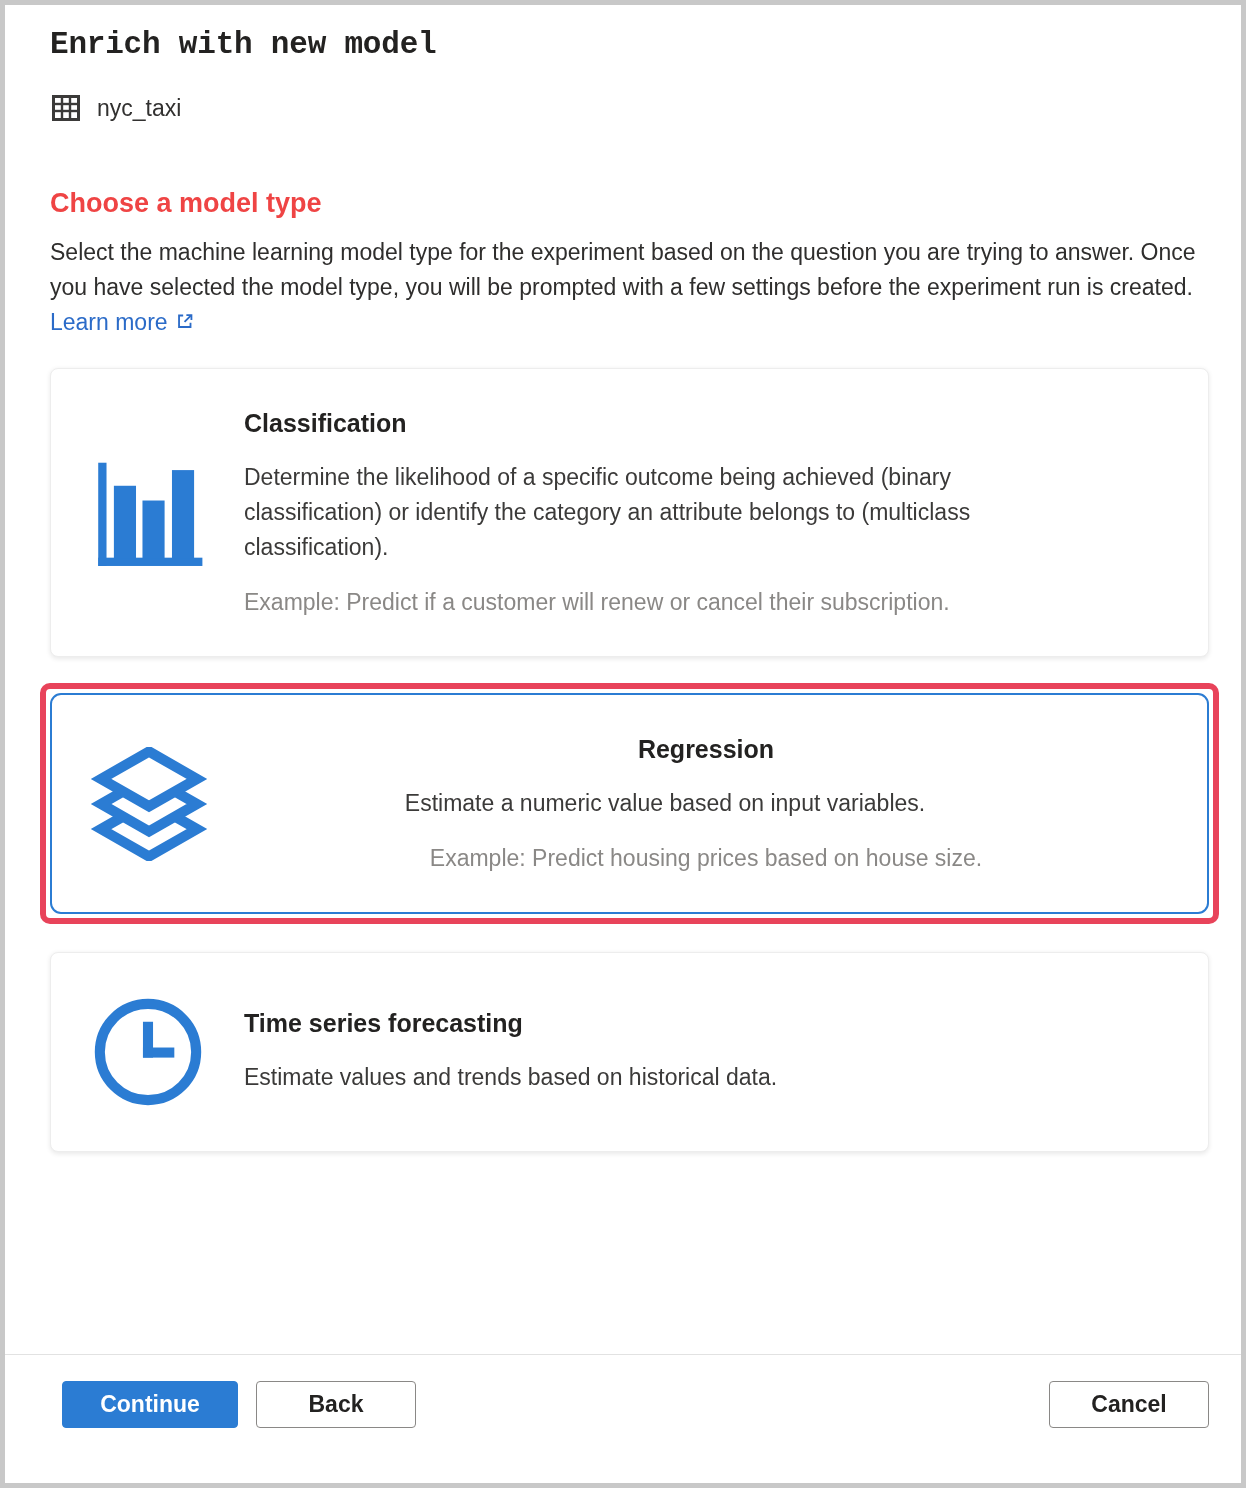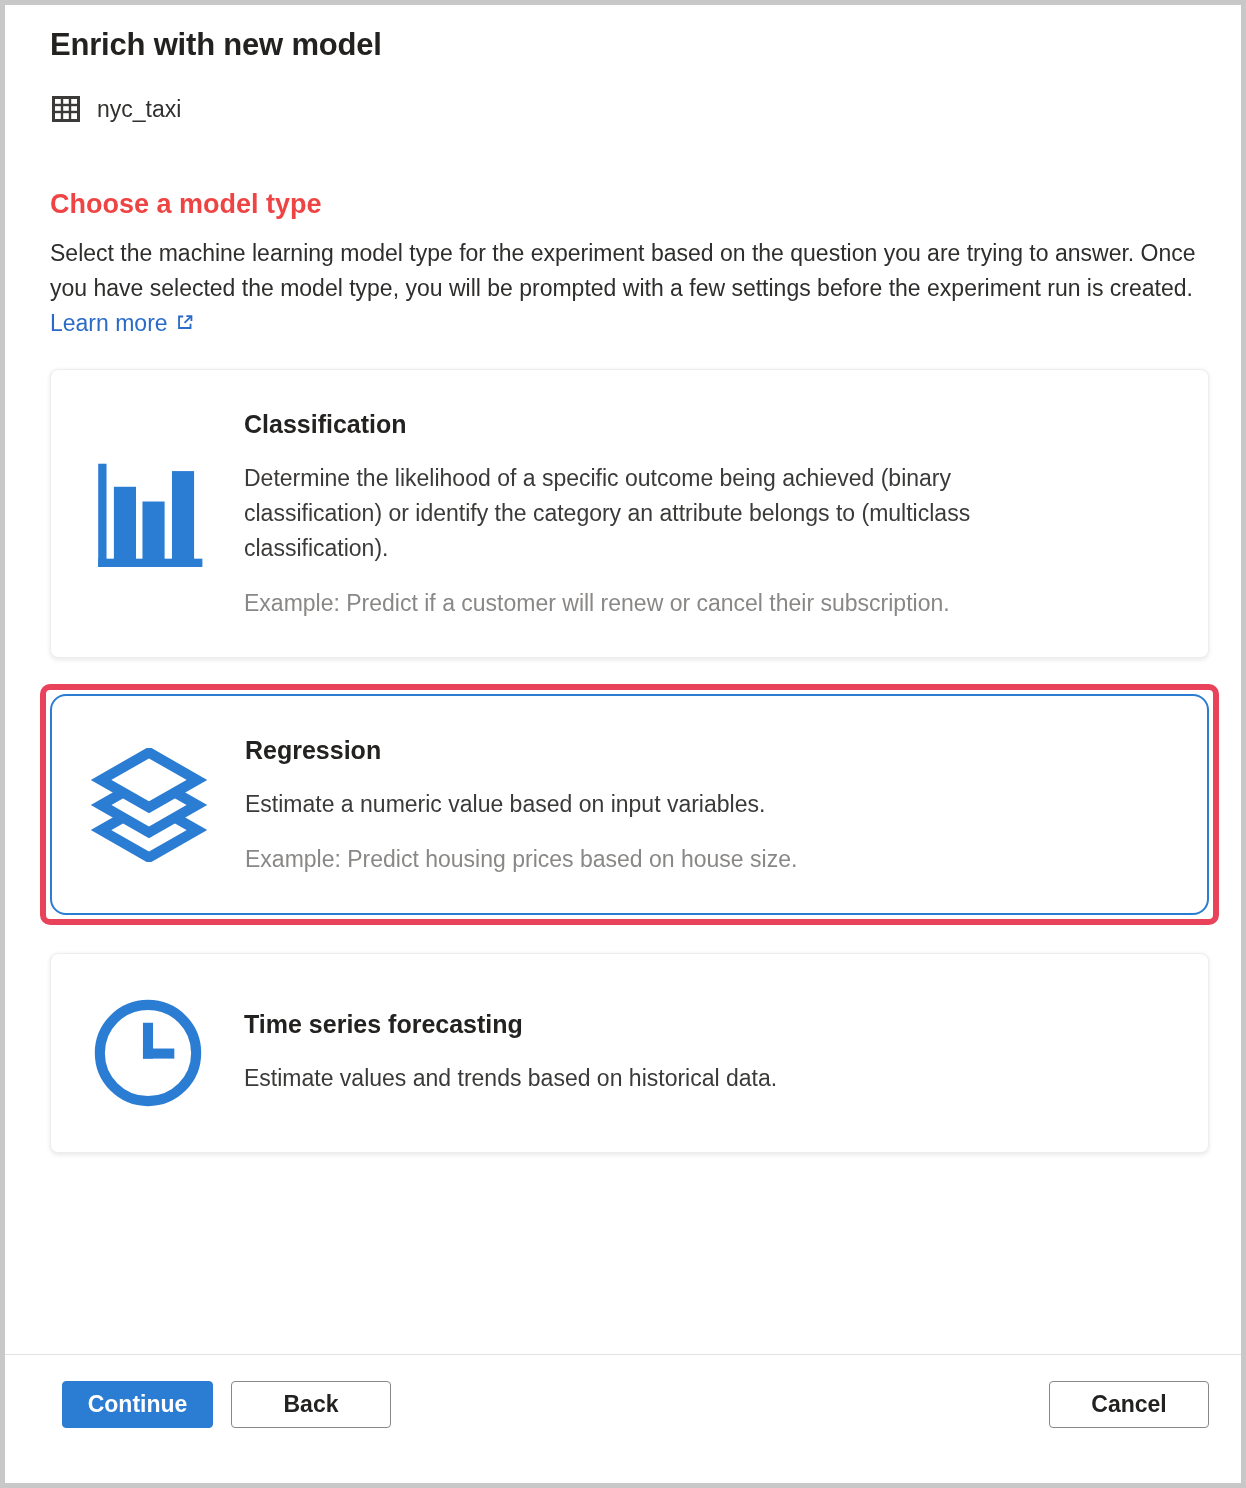--- a/index.html
+++ b/index.html
@@ -16,20 +16,21 @@
     background: #fff;
     display: flex; flex-direction: column;
     overflow: hidden;
   }
   .main { flex: 1; padding: 0 32px 0 45px; overflow: hidden; }
 
   .dialog-title {
     margin: 22px 0 0 0;
     font-size: 31px; font-weight: 700; color: #232221;
     letter-spacing: -0.2px;
+    font-family: Liberation Mono, monospace;
   }
   .dataset-row {
     margin-top: 30px;
     display: flex; align-items: center; gap: 15px;
   }
   .dataset-row svg { display: block; }
   .dataset-name { font-size: 23px; color: #323130; }
 
   .section-heading {
     margin: 64px 0 0 0;
@@ -73,39 +74,40 @@
   .annotation {
     margin: 26px -10px 0 -10px;
     border: 6px solid #e8435a;
     border-radius: 10px;
     padding: 4px;
     background: #fff;
   }
   .card-regression {
     min-height: 194px;
     border: 2px solid #2b7cd3;
-    border-radius: 16px;
+    border-radius: 11px;
     box-shadow: none;
+    text-align: center;
   }
 
   .footer {
     border-top: 1px solid #e2e2e2;
     height: 102px; box-sizing: content-box;
     padding: 26px 32px 0 57px;
     display: flex; align-items: flex-start; gap: 18px;
   }
   .btn {
     box-sizing: border-box;
     height: 47px; border-radius: 4px;
     font-family: inherit; font-size: 23px; font-weight: 600;
     cursor: pointer;
     display: inline-flex; align-items: center; justify-content: center;
   }
   .btn-primary {
-    width: 151px;
+    width: 176px;
     background: #2b7cd3; border: 1px solid #2b7cd3; color: #ffffff;
   }
   .btn-secondary {
     width: 160px;
     background: #ffffff; border: 1px solid #8a8886; color: #232221;
   }
   .footer-spacer { flex: 1; }
   .btn-cancel { margin-right: 0; }
 </style>
 </head>

